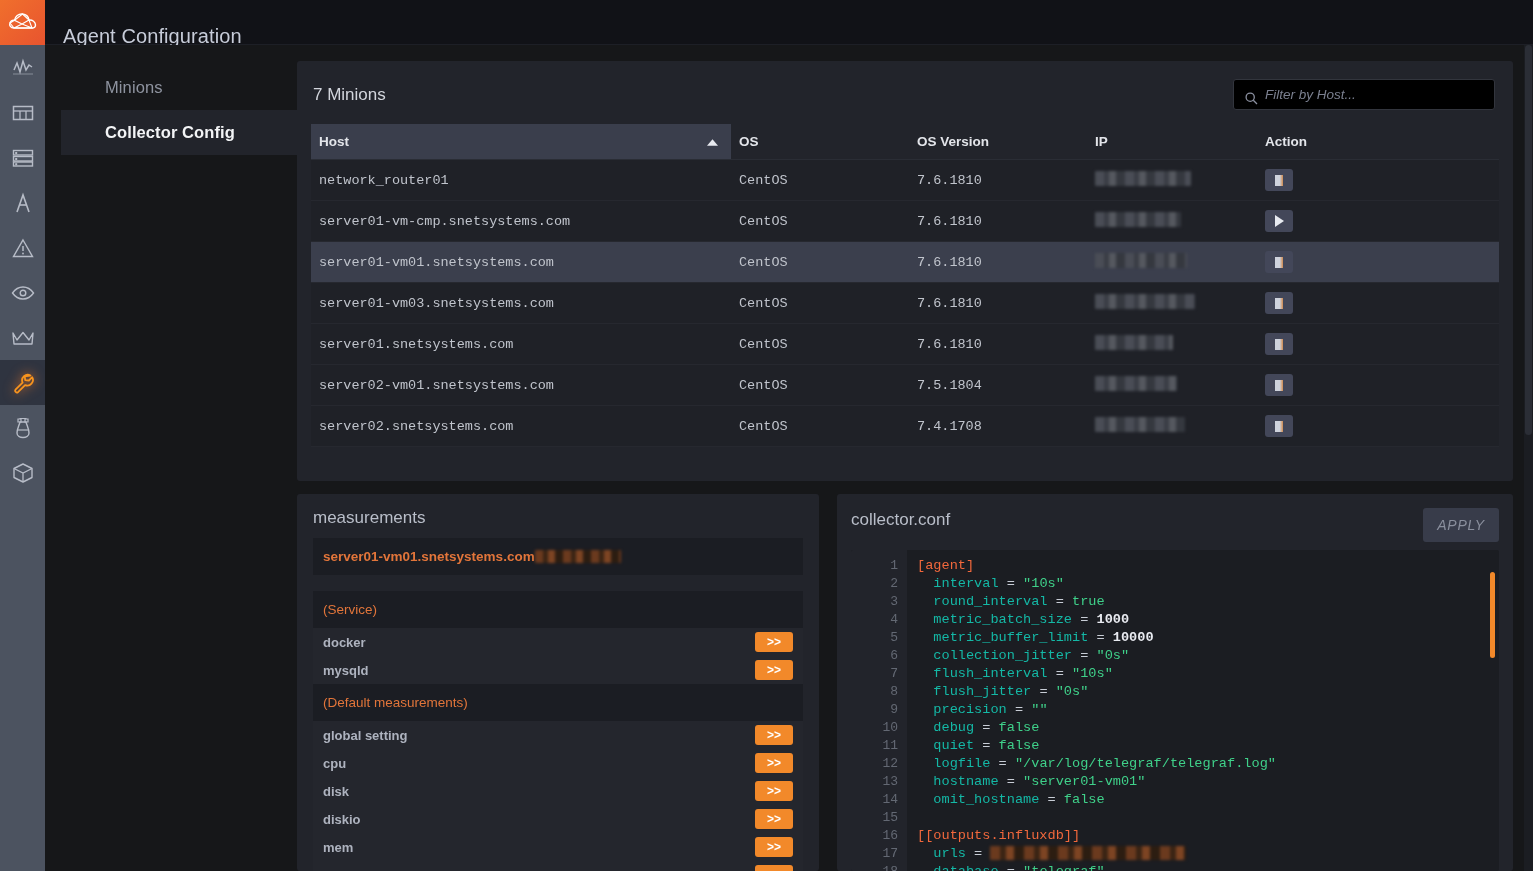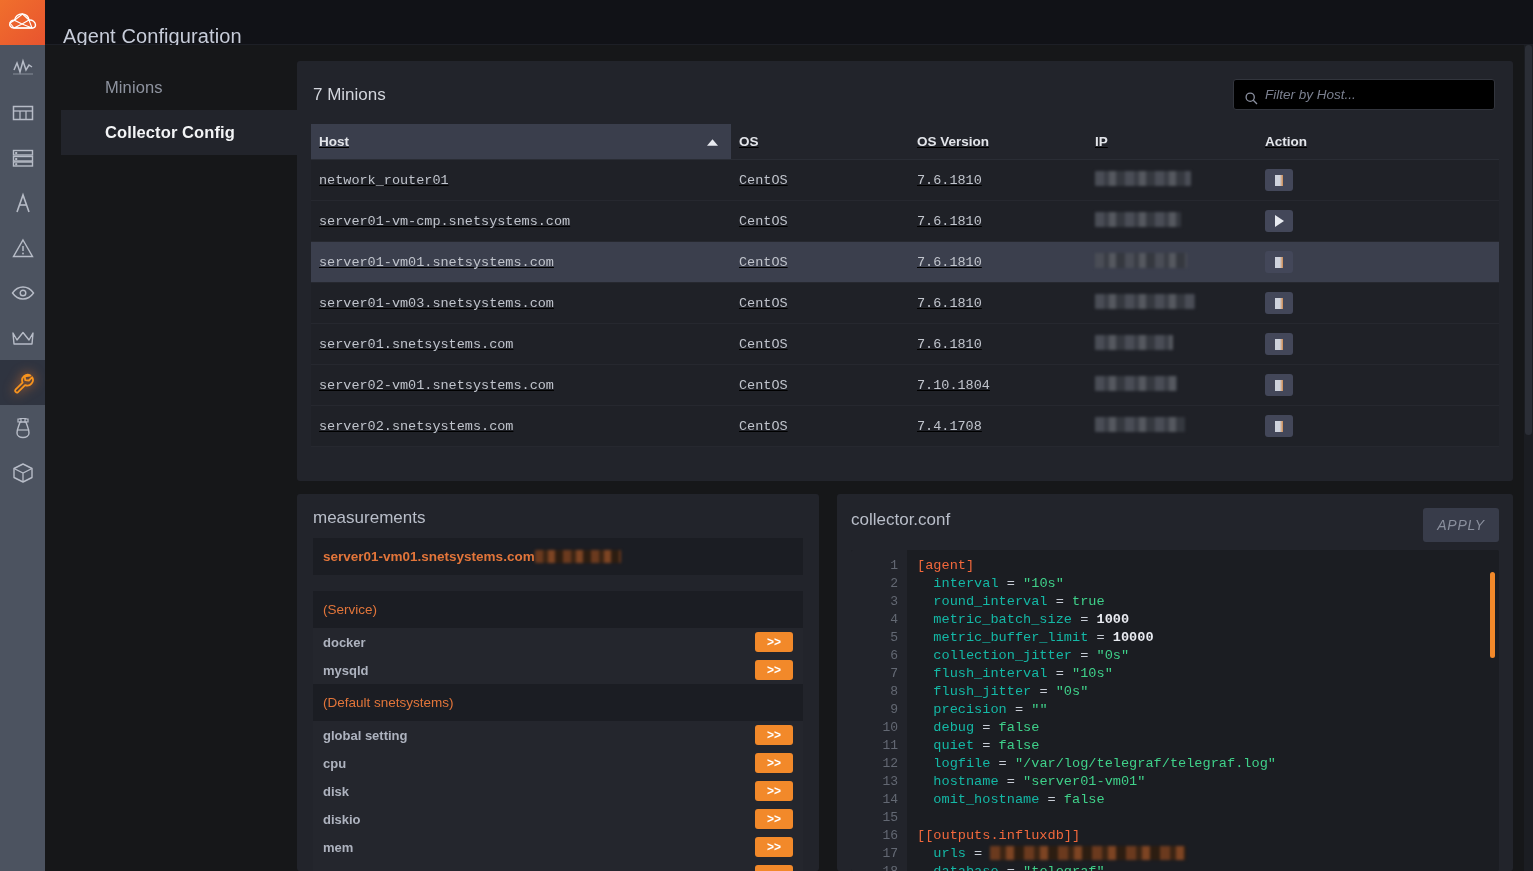--- a/index.html
+++ b/index.html
@@ -82,21 +82,21 @@
   }
   .search-box svg { margin: 0 7px 0 11px; }
   .search-box input {
     background: transparent; border: none; outline: none;
     color: #c7ccd9; font-size: 13.5px; font-style: italic;
     font-family: "Liberation Sans", sans-serif;
     width: 100%; height: 100%;
   }
   .search-box input::placeholder { color: #7b8090; font-style: italic; }
 
-  table.minions { width: calc(100% - 28px); margin-left: 14px; border-collapse: collapse; text-decoration: underline; }
+  table.minions { width: calc(100% - 28px); margin-left: 14px; border-collapse: collapse; }
   table.minions th {
     text-align: left; color: #e3e5ea; font-size: 13.5px; font-weight: bold;
     padding: 10px 0 10px 8px; background: #22242b;
     border-bottom: 1px solid #2a2d35;
   }
   table.minions th.sorted { background: #3a3e4c; position: relative; }
   table.minions th .sort-arrow { position: absolute; right: 12px; top: 50%; transform: translateY(-50%); }
   table.minions td {
     color: #c0c4cc; font-size: 13.5px; padding: 9px 0 9px 8px;
     font-family: "Liberation Mono", monospace;
@@ -369,21 +369,21 @@
                   <td>CentOS</td>
                   <td>7.6.1810</td>
                   <td><span class="redact" style="width: 78px;"></span></td>
                   <td><button class="act-btn">
                       <span class="sq"></span>
                     </button></td>
                 </tr>
                 <tr>
                   <td>server02-vm01.snetsystems.com</td>
                   <td>CentOS</td>
-                  <td>7.10.1804</td>
+                  <td>7.5.1804</td>
                   <td><span class="redact" style="width: 82px;"></span></td>
                   <td><button class="act-btn">
                       <span class="sq"></span>
                     </button></td>
                 </tr>
                 <tr>
                   <td>server02.snetsystems.com</td>
                   <td>CentOS</td>
                   <td>7.4.1708</td>
                   <td><span class="redact" style="width: 90px;"></span></td>
@@ -407,21 +407,21 @@
             <div id="meas-groups">
                 <div class="meas-group">(Service)</div>
                 <div class="meas-row">
                   <span class="label">docker</span>
                   <button class="meas-btn">&gt;&gt;</button>
                 </div>
                 <div class="meas-row">
                   <span class="label">mysqld</span>
                   <button class="meas-btn">&gt;&gt;</button>
                 </div>
-                <div class="meas-group">(Default snetsystems)</div>
+                <div class="meas-group">(Default measurements)</div>
                 <div class="meas-row">
                   <span class="label">global setting</span>
                   <button class="meas-btn">&gt;&gt;</button>
                 </div>
                 <div class="meas-row">
                   <span class="label">cpu</span>
                   <button class="meas-btn">&gt;&gt;</button>
                 </div>
                 <div class="meas-row">
                   <span class="label">disk</span>

